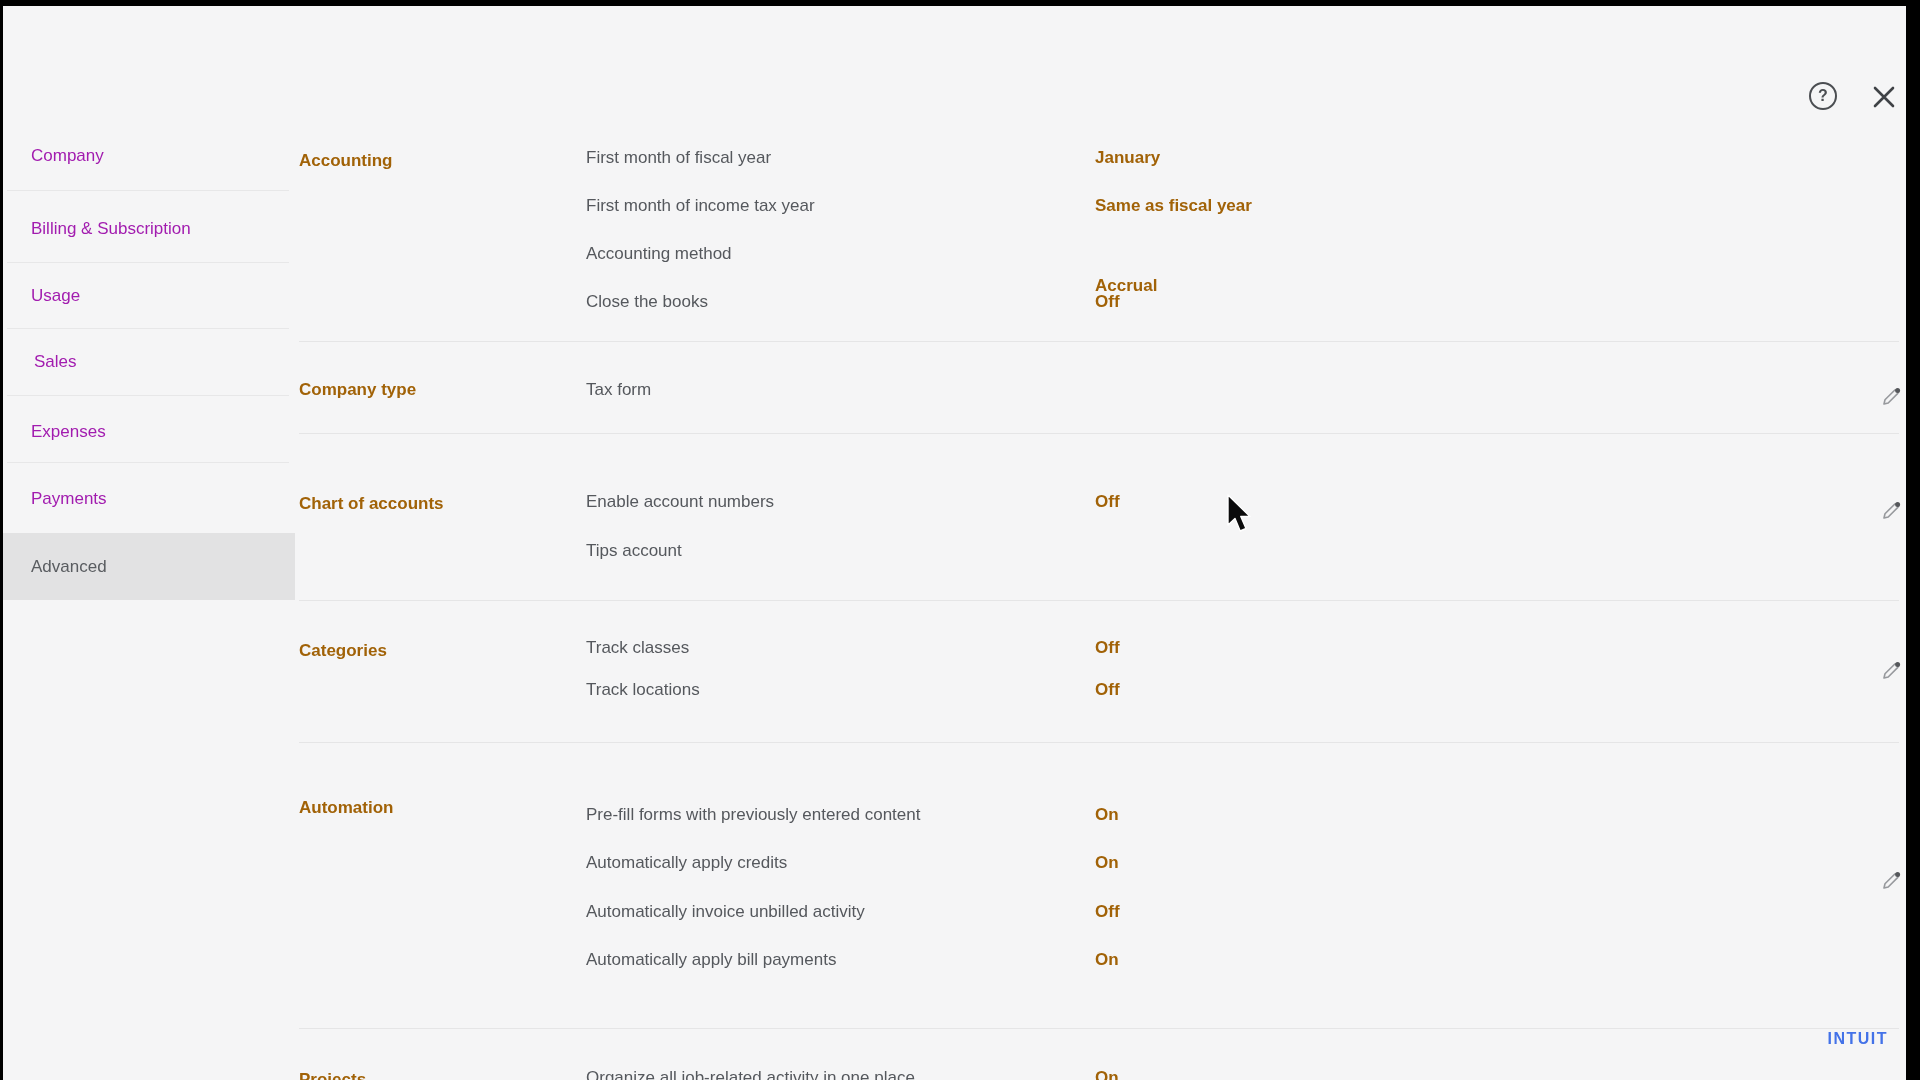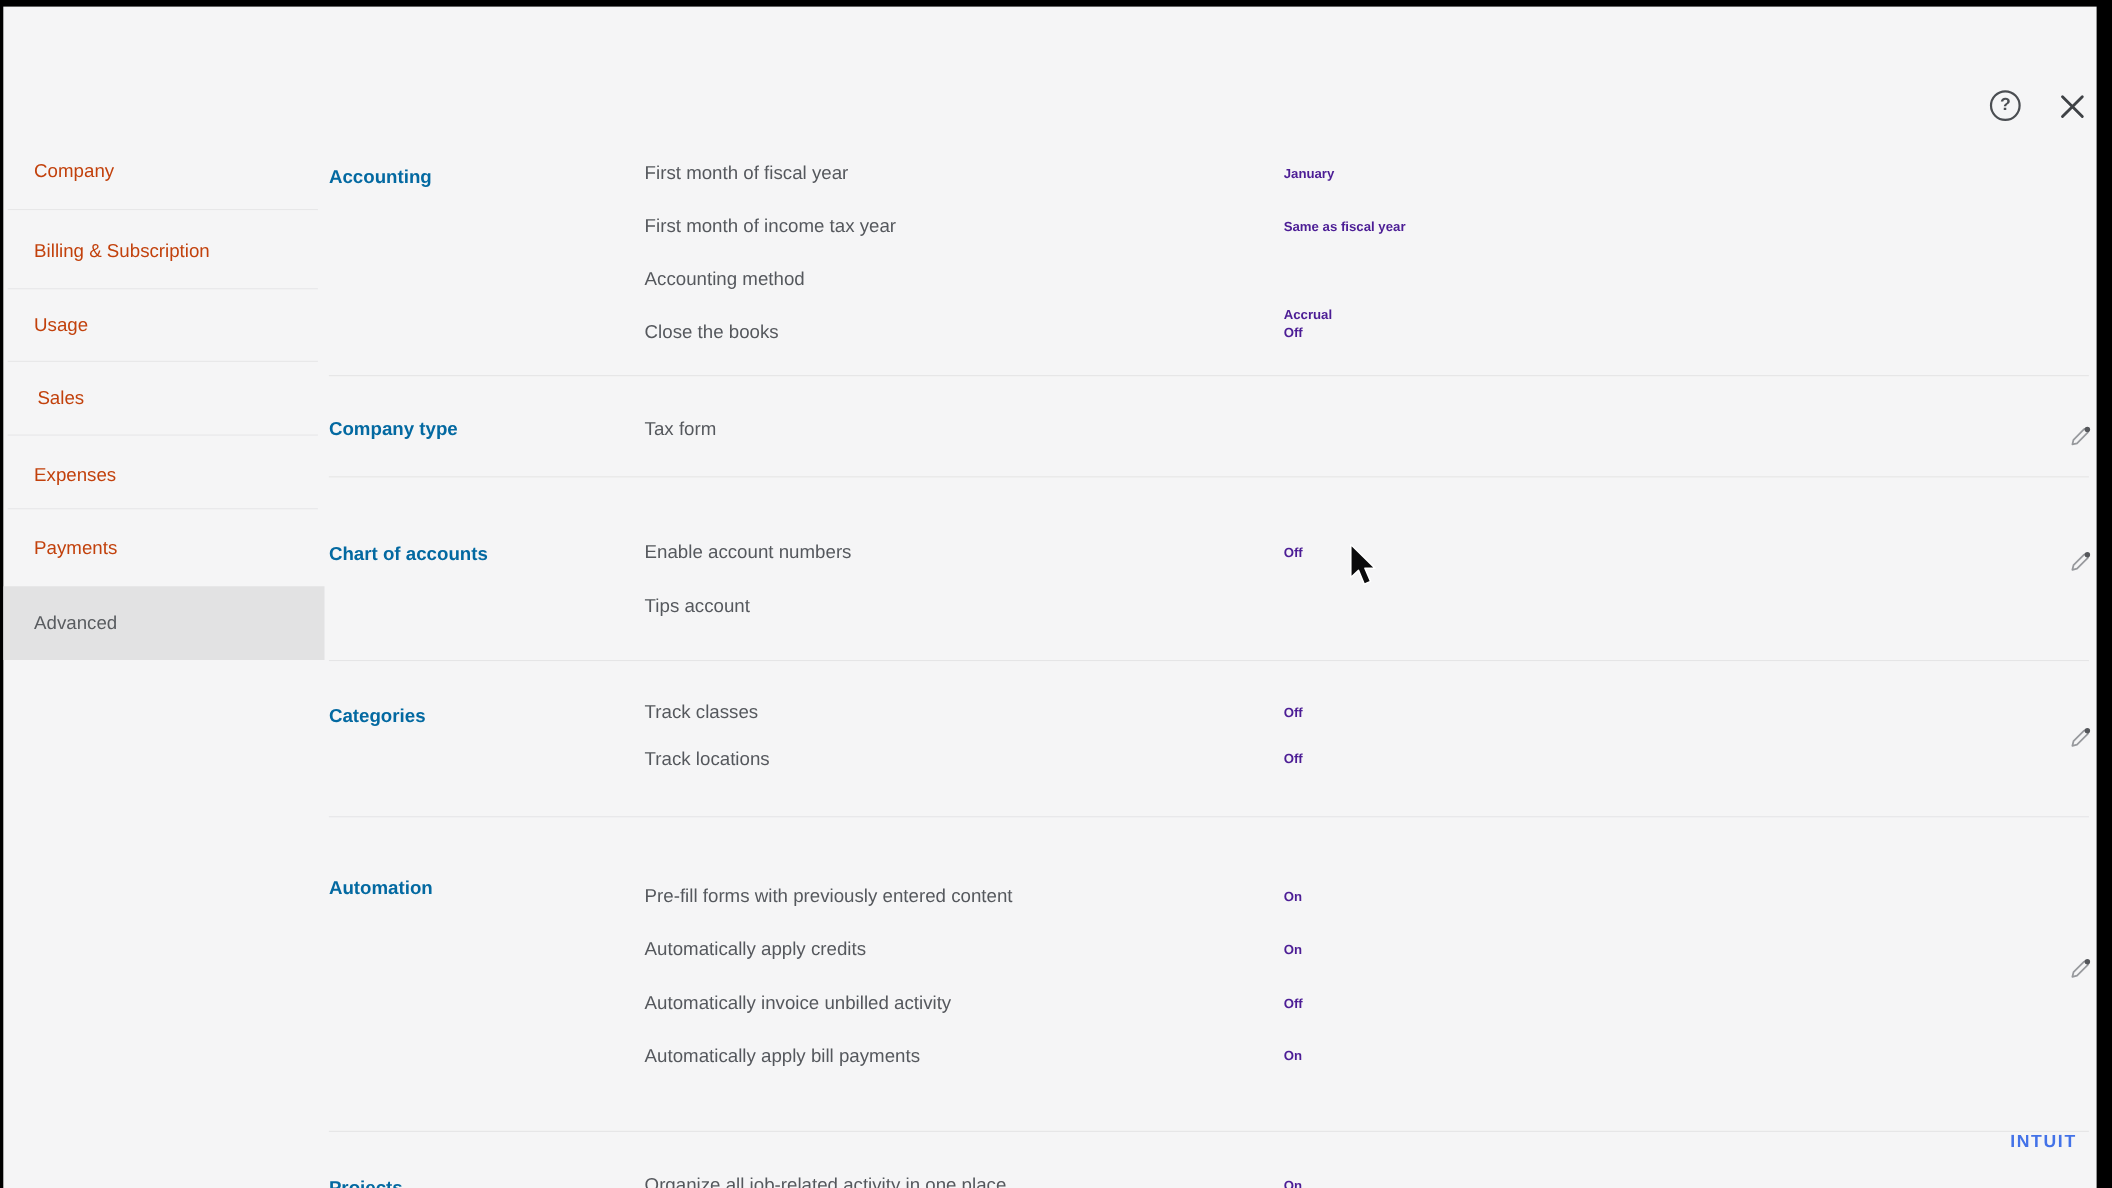--- a/index.html
+++ b/index.html
@@ -9,27 +9,27 @@
          background:#f5f5f6;overflow:hidden;}
   .abs{position:absolute;}
   
   .page-title{left:31px;top:42px;font-size:36px;font-weight:600;color:#1d1f23;letter-spacing:.2px;}
   .help-btn{left:1806px;top:76px;width:28px;height:28px;border:2px solid #4b4e52;border-radius:50%;
             box-sizing:border-box;display:flex;align-items:center;justify-content:center;
             font-size:16px;font-weight:700;color:#4b4e52;cursor:pointer;}
   .close-btn{left:1868px;top:78px;width:26px;height:26px;cursor:pointer;}
   
   .side-item{left:0;width:292px;height:46px;display:flex;align-items:center;
-             padding-left:28px;box-sizing:border-box;font-size:17px;color:#c2410c;cursor:pointer;}
+             padding-left:28px;box-sizing:border-box;font-size:17px;color:#a21caf;cursor:pointer;}
   .side-item.active{background:#e2e2e3;height:67px;color:#595c60;}
   .side-div{left:4px;width:282px;height:1px;background:#e7e7e8;}
   
-  .sec-title{left:296px;font-size:17px;font-weight:700;color:#0369a1;line-height:24px;}
+  .sec-title{left:296px;font-size:17px;font-weight:700;color:#a16207;line-height:24px;}
   .row-label{left:583px;font-size:17px;color:#55585d;line-height:24px;}
-  .row-value{left:1164px;font-size:12px;font-weight:700;color:#4c1d95;line-height:24px;}
+  .row-value{left:1092px;font-size:17px;font-weight:700;color:#a16207;line-height:24px;}
   .main-div{left:296px;width:1600px;height:1px;background:#e5e5e6;}
   .pencil{left:1877px;width:24px;height:24px;cursor:pointer;}
   .brand{left:1740px;top:1024px;width:145px;text-align:right;font-size:16px;font-weight:700;
          letter-spacing:1.5px;color:#4372e8;}
   .cursor{left:1223px;top:488px;width:27px;height:40px;pointer-events:none;}
 </style>
 </head>
 <body>
 
 <div id="frame">

